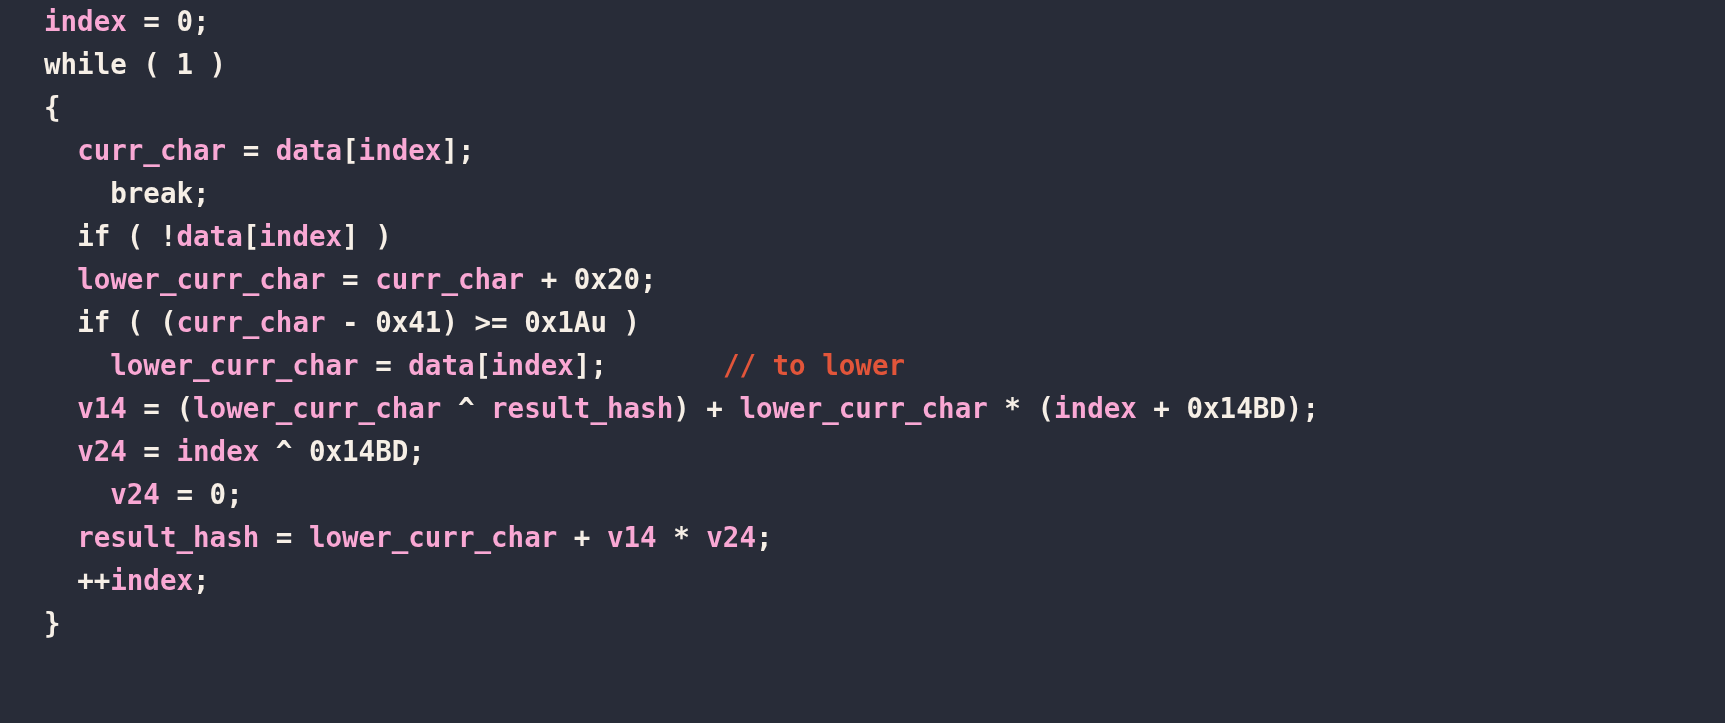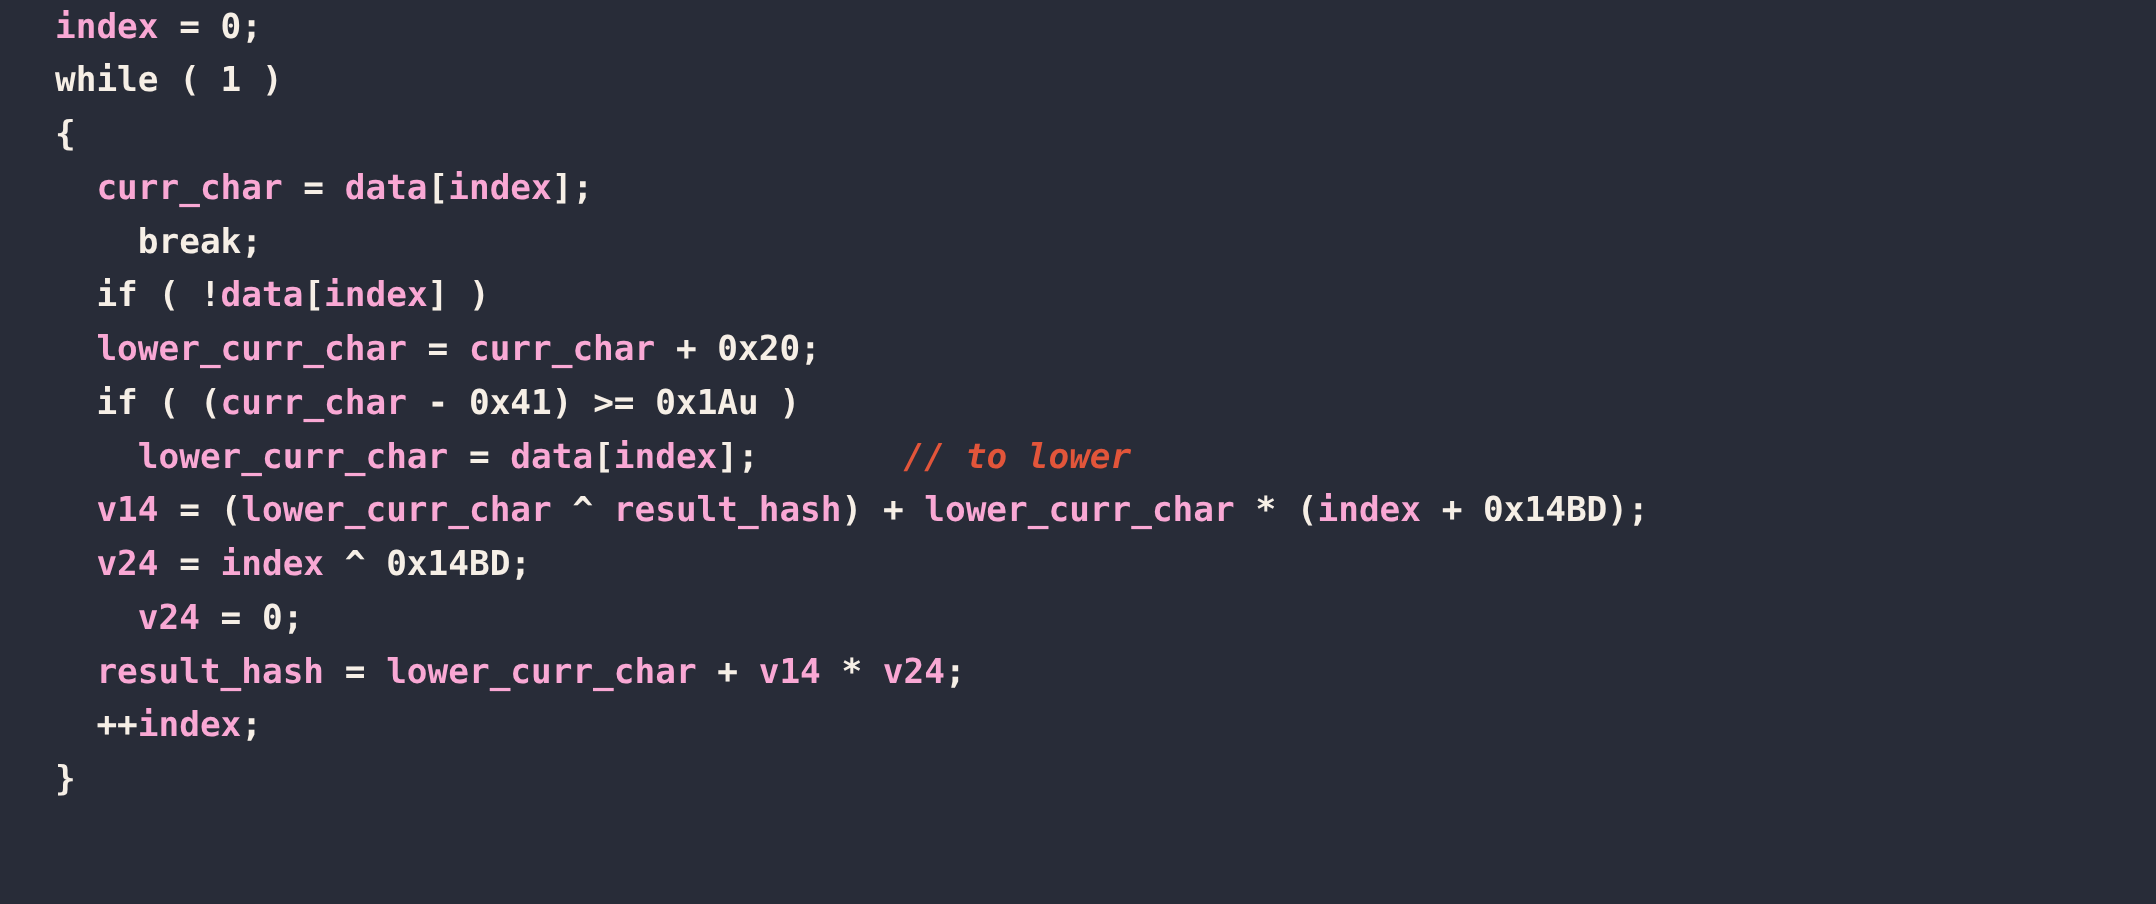--- a/index.html
+++ b/index.html
@@ -40,21 +40,21 @@
     white-space: pre;
     font-size: 27.5px;
     font-weight: bold;
     font-family: "DejaVu Sans Mono", "Liberation Mono", monospace;
     opacity: 1;
   }
   .tok-var   { color: #f9a8d4; margin-top: 19px; }
   .tok-plain { color: #F6EFE6; }
   .tok-num   { color: #F6EFE6; }
   .tok-kw    { color: #F6EFE6; }
-  .tok-cmt   { color: #E2553A; font-style: italic; }
+  .tok-cmt   { color: #E2553A; }
   .tok-punct { color: #F6EFE6; }
 </style>
 </head>
 <body>
 
 <div id="code-view">
   <div class="clipped-top">.</div>
   <div id="code-lines">
       <div class="code-line"><span class="tok-var">index</span><span class="tok-plain"> = </span><span class="tok-num">0</span><span class="tok-punct">;</span></div>
       <div class="code-line"><span class="tok-kw">while</span><span class="tok-punct"> ( </span><span class="tok-num">1</span><span class="tok-punct"> )</span></div>

